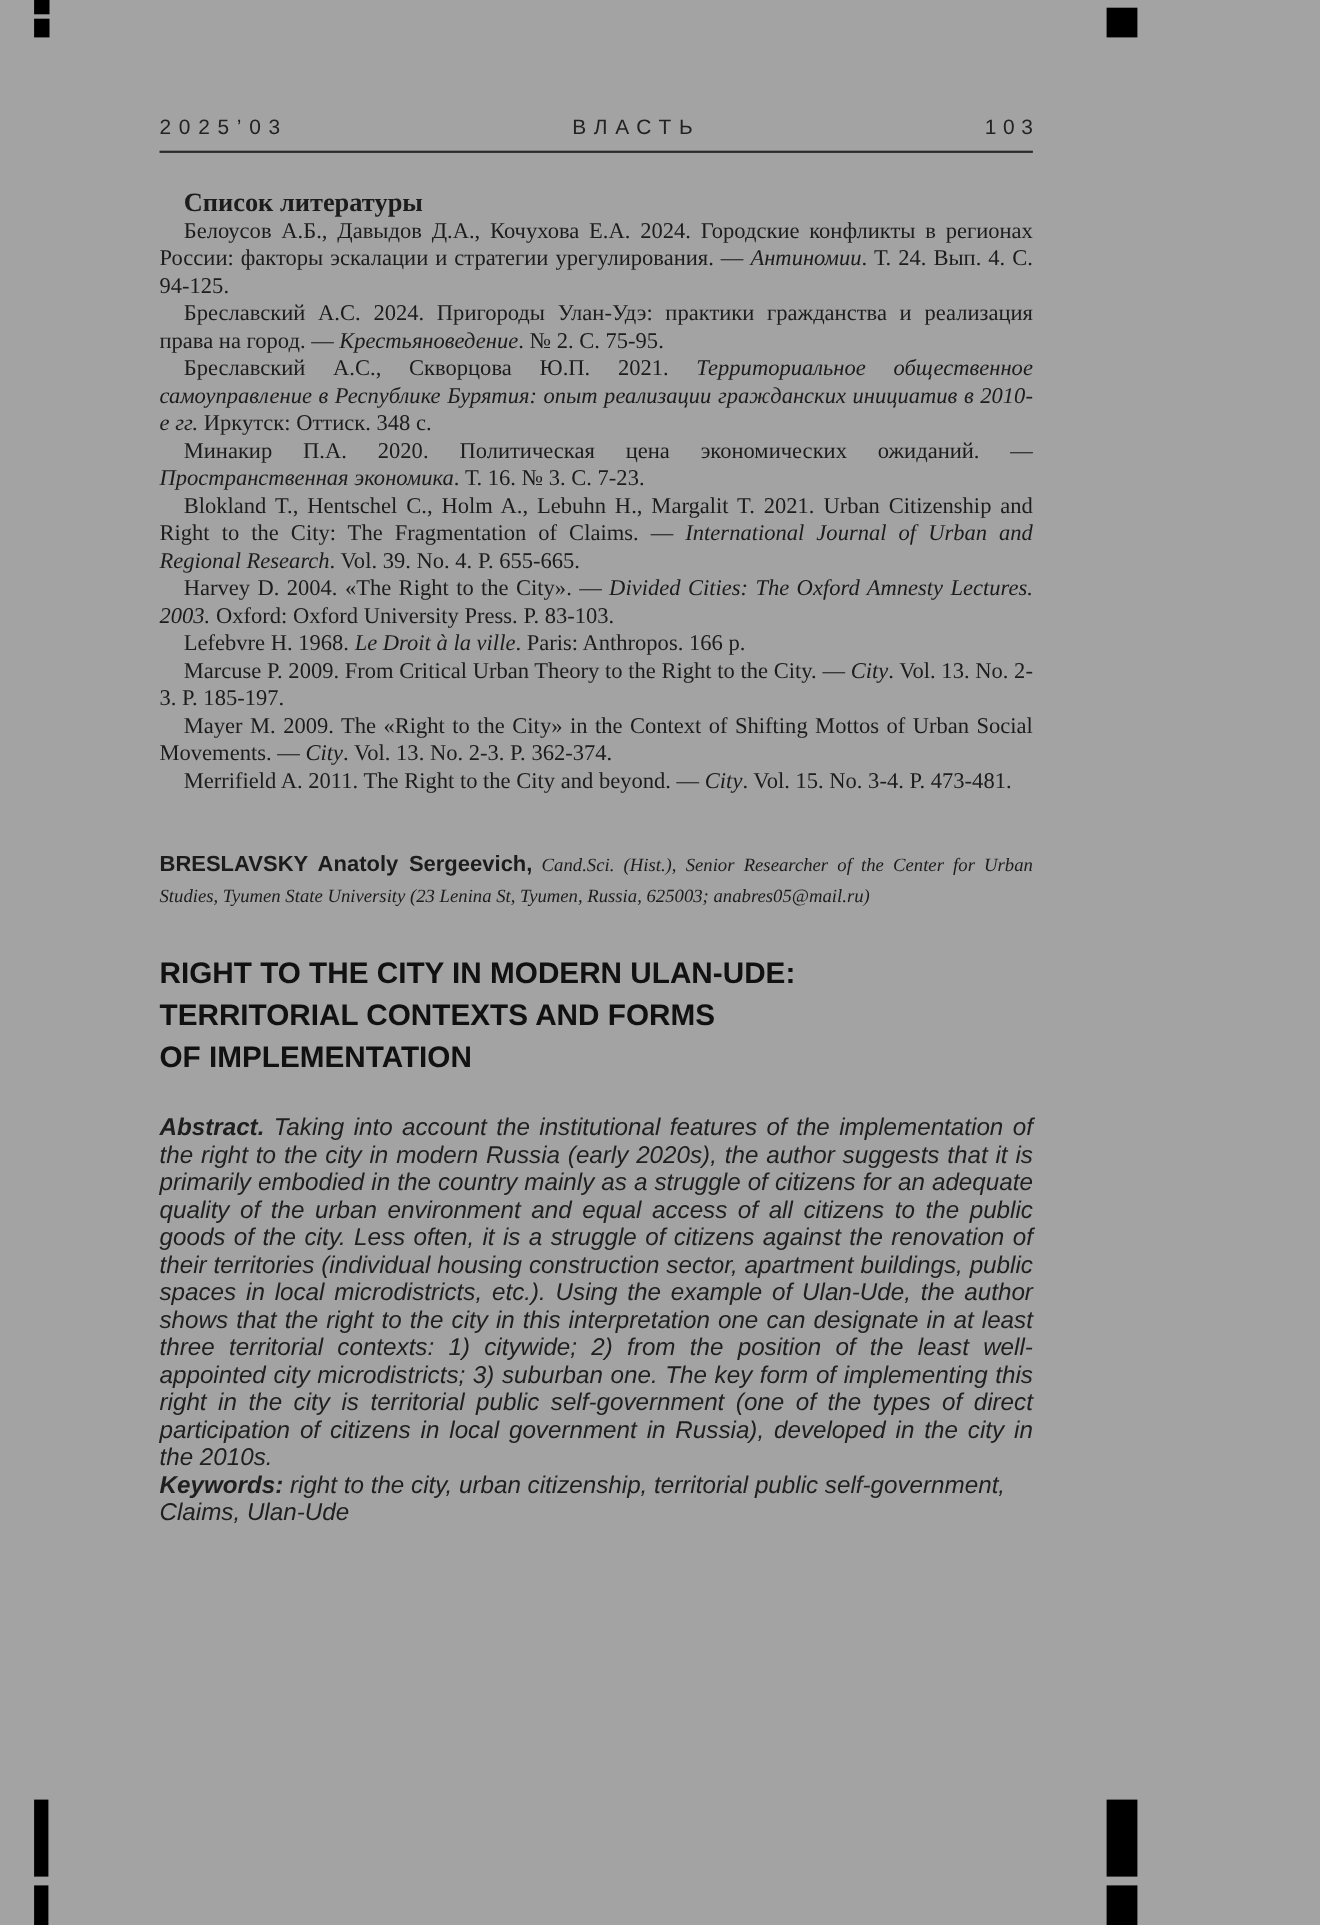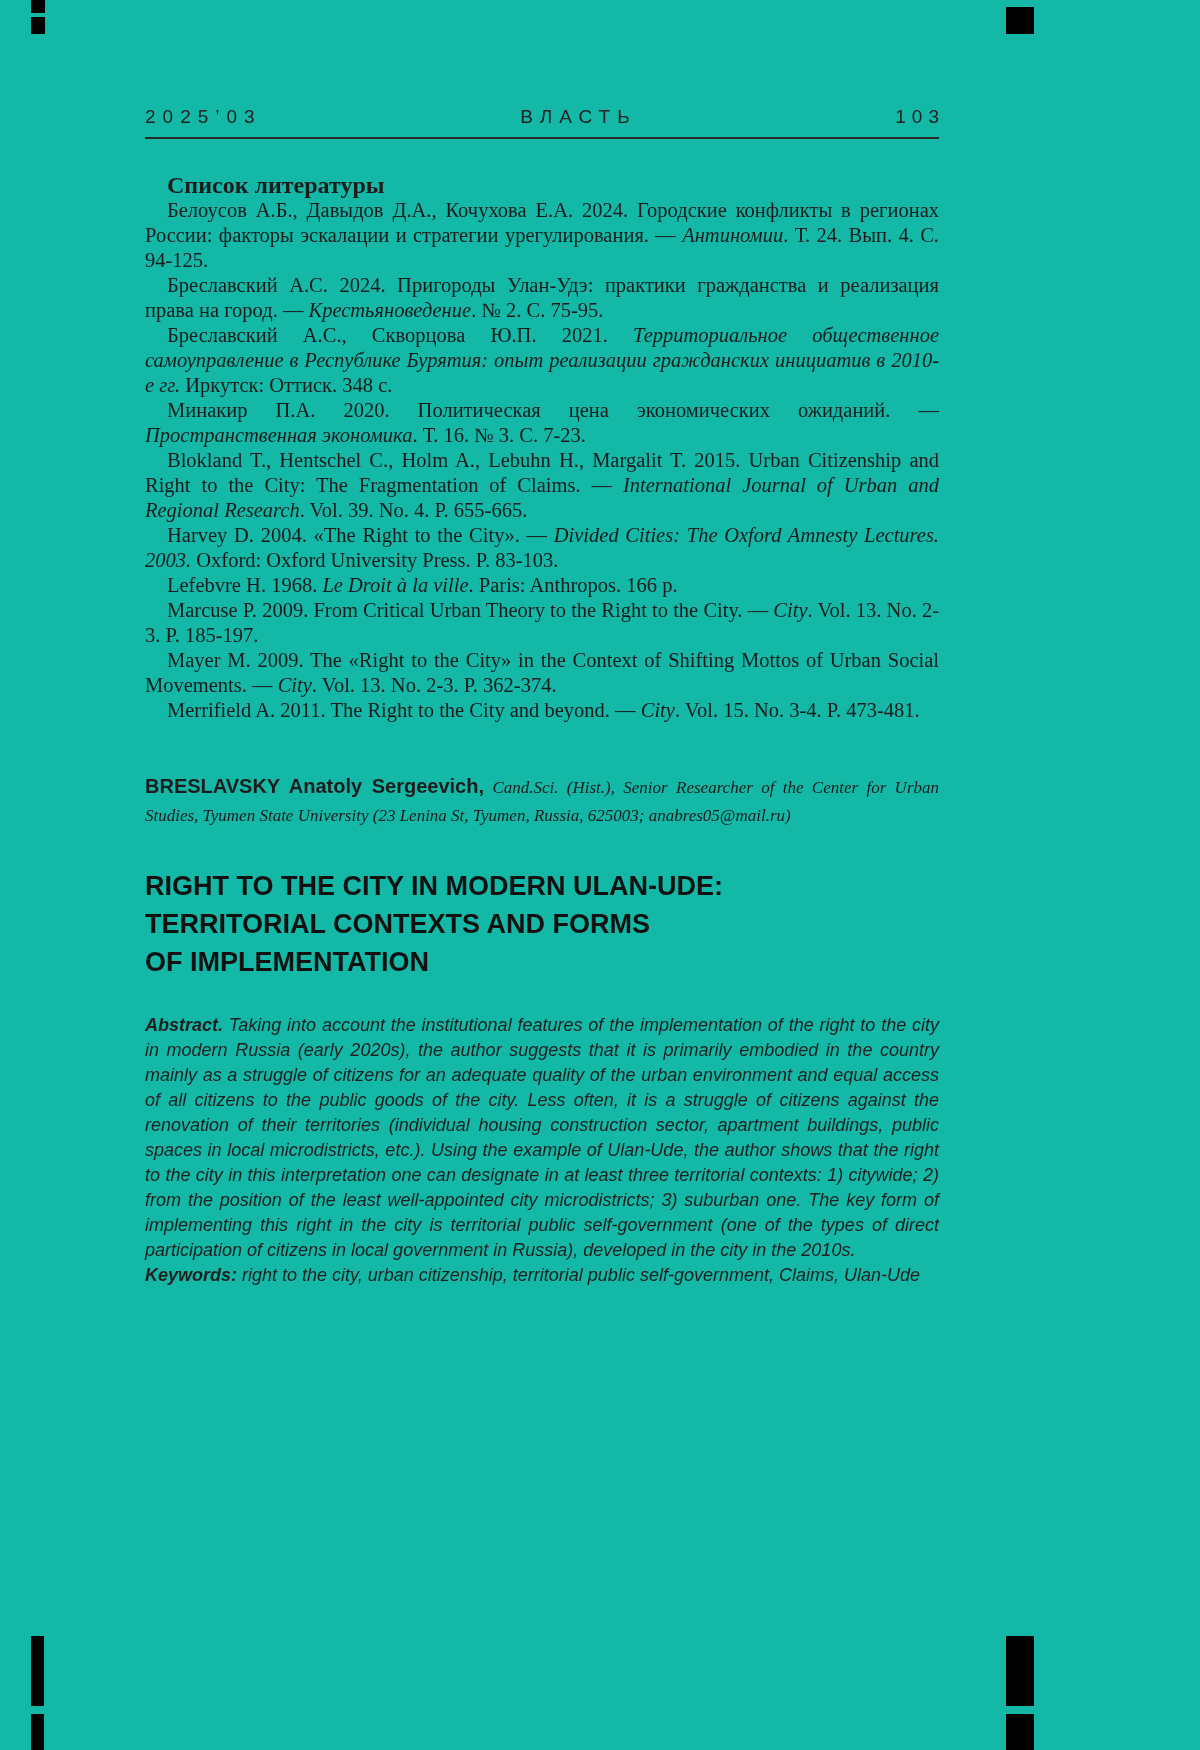--- a/index.html
+++ b/index.html
@@ -4,21 +4,21 @@
 <style>
   * { margin: 0; padding: 0; box-sizing: border-box; }
   html, body { width: 1200px; height: 1750px; }
   body {
     position: relative;
     background: #ffffff;
     color: #1c1c1c;
     font-family: "Liberation Serif", serif;
     overflow: hidden;
   }
-  .page { position: absolute; inset: 0; background: #14b8a6; }
+  .page { position: absolute; inset: 0; background: #a3a3a3; }
   .content {
     position: absolute;
     left: 145px; top: 0;
     width: 794px;
   }
   
   .header-row {
     margin-top: 106px;
     display: flex;
     justify-content: space-between;
@@ -68,21 +68,21 @@
     font-weight: bold;
     font-size: 27px;
     line-height: 38px;
     color: #111;
   }
   
   .abstract-block {
     margin-top: 32px;
     font-family: "Liberation Sans", sans-serif;
     font-style: italic;
-    font-size: 18px;
+    font-size: 22px;
     line-height: 25px;
     color: #1f1f1f;
   }
   .abstract-block p.abstract-text { text-align: justify; }
   .abstract-block .lead { font-weight: bold; }
   
   .mark { position: absolute; background: #000; }
   .m-tl1 { left: 31px;  top: 0;       width: 14px; height: 13px; }
   .m-tl2 { left: 31px;  top: 17px;    width: 14px; height: 17px; }
   .m-tr  { left: 1006px; top: 7px;    width: 28px; height: 27px; }
@@ -112,21 +112,21 @@
       <span class="right">103</span>
     </div>
 
     <section>
       <h3 class="refs-heading">Список литературы</h3>
       <div>
           <p class="ref"><span>Белоусов А.Б., Давыдов Д.А., Кочухова Е.А. 2024. Городские конфликты в регионах России: факторы эскалации и стратегии урегулирования. — </span><span class="it">Антиномии</span><span>. Т. 24. Вып. 4. С. 94-125.</span></p>
           <p class="ref"><span>Бреславский А.С. 2024. Пригороды Улан-Удэ: практики гражданства и реализация права на город. — </span><span class="it">Крестьяноведение</span><span>. № 2. С. 75-95.</span></p>
           <p class="ref"><span>Бреславский А.С., Скворцова Ю.П. 2021. </span><span class="it">Территориальное общественное самоуправление в Республике Бурятия: опыт реализации гражданских инициатив в 2010-е гг.</span><span> Иркутск: Оттиск. 348 с.</span></p>
           <p class="ref"><span>Минакир П.А. 2020. Политическая цена экономических ожиданий. — </span><span class="it">Пространственная экономика</span><span>. Т. 16. № 3. С. 7-23.</span></p>
-          <p class="ref"><span>Blokland T., Hentschel C., Holm A., Lebuhn H., Margalit T. 2015. Urban Citizenship and Right to the City: The Fragmentation of Claims. — </span><span class="it">International Journal of Urban and Regional Research</span><span>. Vol. 39. No. 4. P. 655-665.</span></p>
+          <p class="ref"><span>Blokland T., Hentschel C., Holm A., Lebuhn H., Margalit T. 2021. Urban Citizenship and Right to the City: The Fragmentation of Claims. — </span><span class="it">International Journal of Urban and Regional Research</span><span>. Vol. 39. No. 4. P. 655-665.</span></p>
           <p class="ref"><span>Harvey D. 2004. «The Right to the City». — </span><span class="it">Divided Cities: The Oxford Amnesty Lectures. 2003.</span><span> Oxford: Oxford University Press. P. 83-103.</span></p>
           <p class="ref"><span>Lefebvre H. 1968. </span><span class="it">Le Droit à la ville</span><span>. Paris: Anthropos. 166 p.</span></p>
           <p class="ref"><span>Marcuse P. 2009. From Critical Urban Theory to the Right to the City. — </span><span class="it">City</span><span>. Vol. 13. No. 2-3. P. 185-197.</span></p>
           <p class="ref"><span>Mayer M. 2009. The «Right to the City» in the Context of Shifting Mottos of Urban Social Movements. — </span><span class="it">City</span><span>. Vol. 13. No. 2-3. P. 362-374.</span></p>
           <p class="ref"><span>Merrifield A. 2011. The Right to the City and beyond. — </span><span class="it">City</span><span>. Vol. 15. No. 3-4. P. 473-481.</span></p>
         </div>
     </section>
 
     <section class="author">
       <p><span class="author-name">BRESLAVSKY Anatoly Sergeevich,</span>

